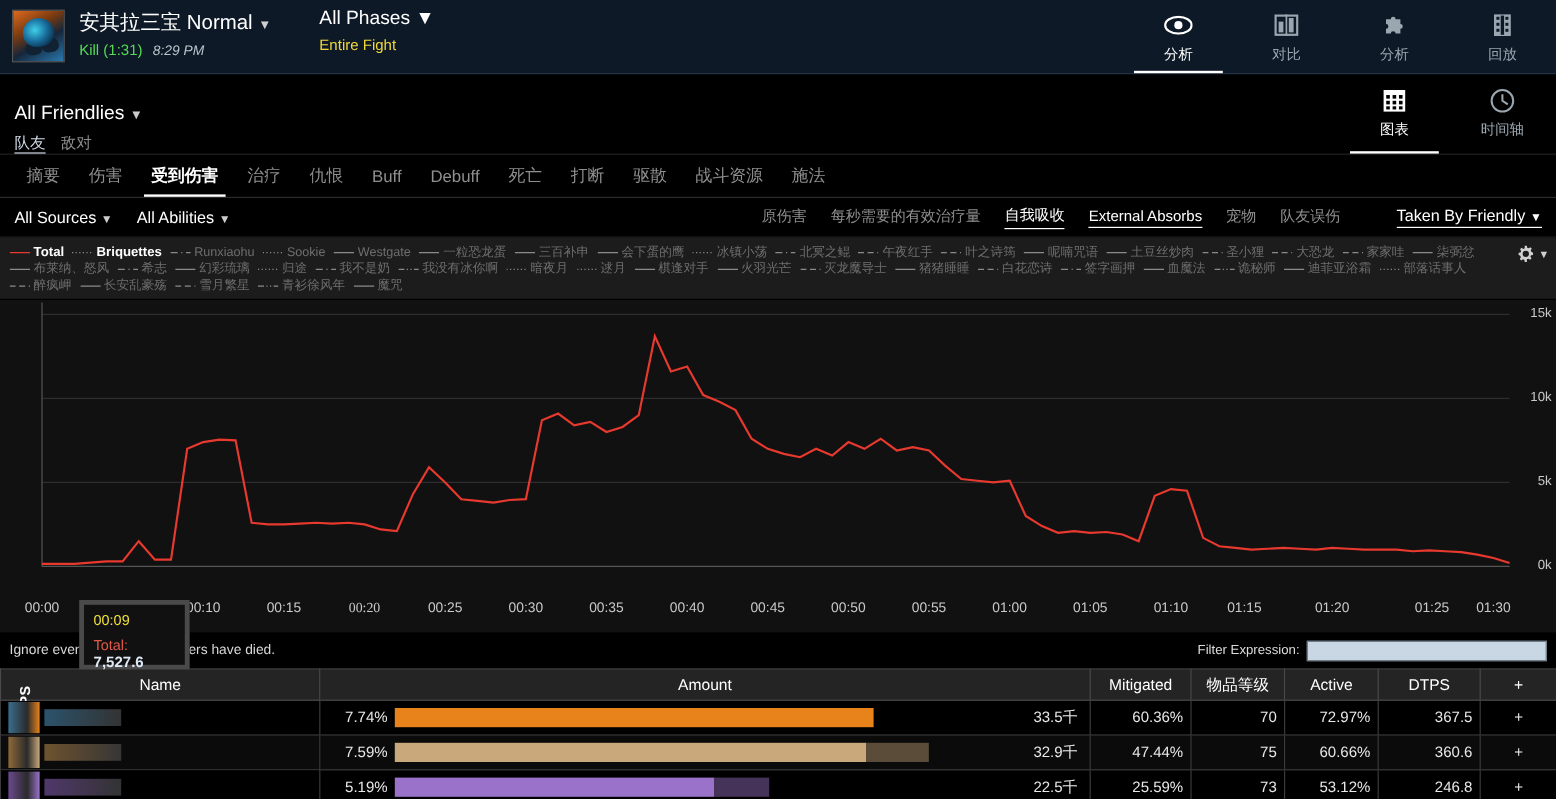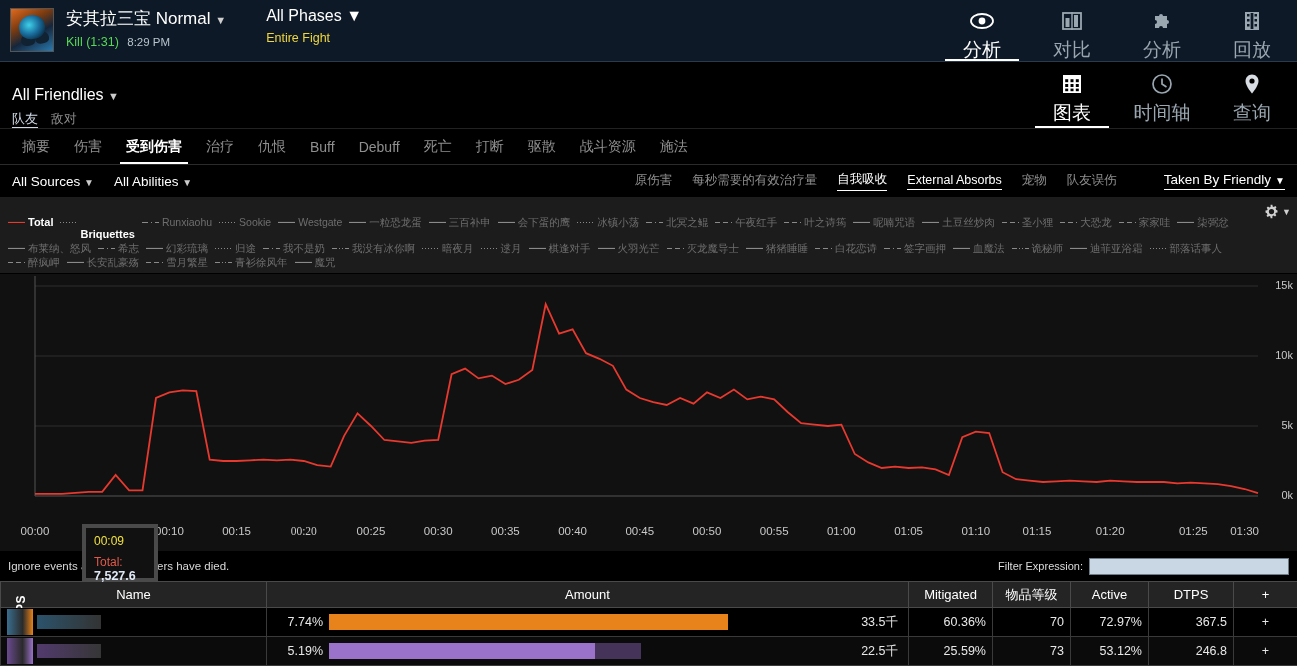--- a/index.html
+++ b/index.html
@@ -28,32 +28,32 @@
     background: radial-gradient(ellipse at 40% 40%, #3fd0e8 0%, #1a6f9e 45%, #0a2f4a 80%);
     border-radius: 50% 50% 45% 45%;
     box-shadow: -6px 12px 0 -6px #123, 8px 12px 0 -6px #123;
     transform: rotate(-10deg);
   }
   .hdr-block { padding: 7px 0 0 12px; flex: none; }
   .hdr-line1 { font-size: 17px; color: #fff; white-space: nowrap; }
   .hdr-line1 .caret { color:#cfcfcf; font-size: 11px; }
   .hdr-line2 { font-size: 12.5px; margin-top: 5px; white-space: nowrap; }
   .kill { color: #56d956; }
-  .time-of-day { color: #b9c4cc; font-size: 11.5px; margin-left: 5px;}
+  .time-of-day { color: #b9c4cc; font-style: italic; font-size: 11.5px; margin-left: 5px;}
   .phase-block { padding: 7px 0 0 40px; flex:none; }
   .phase-line1 { font-size: 16px; color: #fff; white-space: nowrap;}
   .phase-line2 { font-size: 12.5px; color: #f0d83c; margin-top: 6px; }
   .spacer { flex: 1; }
   .navgroup { display: flex; align-items: flex-start; }
   .navitem {
     width: 90px; text-align: center; padding-top: 8px; height: 61px;
     position: relative; cursor: pointer;
   }
   .navitem .ico { height: 26px; display:flex; align-items:center; justify-content:center; }
-  .navitem .lbl { font-size: 19px; color: #9aa6b0; margin-top: 3px; }
+  .navitem .lbl { font-size: 12px; color: #9aa6b0; margin-top: 3px; }
   .navitem.active .lbl { color: #fff; }
   .navitem.active::after {
     content:""; position:absolute; left: 8px; right: 8px; bottom: 0; height: 2px; background: #fff;
   }
   
   .secondbar {
     height: 67px; background: #000; display: flex; align-items: flex-end;
     border-bottom: 1px solid #222; position: relative;
   }
   .friendly-block { padding: 8px 0 0 12px; }
@@ -95,28 +95,28 @@
     border-bottom: 1px solid #000;
   }
   .legend {
     display: flex; flex-wrap: wrap; align-items: center;
     padding-right: 34px; line-height: 14px;
   }
   .lg { display:flex; align-items:center; margin-right: 7px; white-space: nowrap; }
   .lg .dash { width: 17px; height: 2px; margin-right: 3px; flex:none; }
   .lg .nm { font-size: 10.5px; color:#6e6e6e; }
   .lg.total .nm { color:#fff; font-weight:bold; font-size: 11px;}
-  .lg.brq .nm { color:#fff; font-weight:bold; font-size: 11px; margin-top: 24px;}
+  .lg.brq .nm { color:#fff; font-weight:bold; font-size: 11px;}
   .gear {
     position: absolute; right: 6px; top: 6px; display:flex; align-items:center; cursor:pointer;
   }
   
   .chartwrap { position: relative; height: 277px; background:#111; }
   .tooltip {
-    position: absolute; left: 82px; top: 250px; width: 76px; height: 58px;
+    position: absolute; left: 66px; top: 250px; width: 92px; height: 58px;
     background: #111; border: 4px solid #4a4a4a; padding: 6px 8px; z-index: 6;
   }
   .tt-time { color: #f0e03c; font-size: 12px; }
   .tt-val { font-size: 12px; margin-top: 7px; color:#e05a4a;}
   .tt-val b { color:#dfe9f5; font-size: 12.5px; }
   .ylabel {
     position:absolute; left: 14px; top: 355px; font-size: 12px; color:#fff;
     transform: rotate(-90deg); transform-origin: left top; letter-spacing: .5px; font-weight:bold;
   }
   .ytick { position:absolute; right: 4px; font-size: 11px; color:#c9c9c9; }
@@ -266,29 +266,20 @@
       <div class="lbl">图表</div>
     </div>
     <div class="navitem">
       <div class="ico">
         <svg width="22" height="22" viewBox="0 0 22 22">
             <circle cx="11" cy="11" r="9" fill="none" stroke="#9aa6b0" stroke-width="1.7"></circle>
             <path d="M11 5.5V11l4.5 3" fill="none" stroke="#9aa6b0" stroke-width="1.7"></path>
           </svg>
       </div>
       <div class="lbl">时间轴</div>
-    </div>
-    <div class="navitem">
-      <div class="ico">
-        <svg width="20" height="22" viewBox="0 0 20 22">
-            <path d="M10 1.5c-3.6 0-6.5 2.9-6.5 6.5 0 5 6.5 12.5 6.5 12.5s6.5-7.5 6.5-12.5c0-3.6-2.9-6.5-6.5-6.5z" fill="#d7dde3"></path>
-            <circle cx="10" cy="8" r="2.6" fill="#000"></circle>
-          </svg>
-      </div>
-      <div class="lbl">查询</div>
     </div>
   </div>
 </div>
 
 <div class="tabrow" id="tabrow">
     <div class="tab">摘要</div>
     <div class="tab">伤害</div>
     <div class="tab active">受到伤害</div>
     <div class="tab">治疗</div>
     <div class="tab">仇恨</div>
@@ -675,20 +666,43 @@
      </td>
      <td class="num">60.36%</td>
      <td class="num">70</td>
      <td class="num">72.97%</td>
      <td class="dtps">367.5</td>
      <td class="plus">+</td>
       </tr>
       <tr>
         <td class="c-name">
        <div class="namecell">
+         <div class="avatar" style="background:linear-gradient(90deg,#8f6a3a 0%, #2a2a2a 60%, #c9a87c 100%)"></div>
+         <div class="blurname" style="width:64px;background:linear-gradient(90deg,#8f6a3a,#444);opacity:.75"></div>
+       </div>
+     </td>
+     <td class="c-amount">
+       <div class="amtwrap">
+         <span class="pct">7.59%</span>
+         <span class="barbg">
+           <span class="bar" style="display:block;width:77%;background:#c9a87c"></span>
+           <span class="barsub" style="left:77%;width:10%;background:#c9a87c;filter:brightness(.45)"></span>
+         </span>
+         <span class="amt">32.9千</span>
+       </div>
+     </td>
+     <td class="num">47.44%</td>
+     <td class="num">75</td>
+     <td class="num">60.66%</td>
+     <td class="dtps">360.6</td>
+     <td class="plus">+</td>
+      </tr>
+      <tr>
+        <td class="c-name">
+       <div class="namecell">
          <div class="avatar" style="background:linear-gradient(90deg,#6a4a8f 0%, #2a2a2a 60%, #9a72c9 100%)"></div>
          <div class="blurname" style="width:64px;background:linear-gradient(90deg,#6a4a8f,#444);opacity:.75"></div>
        </div>
      </td>
      <td class="c-amount">
        <div class="amtwrap">
          <span class="pct">5.19%</span>
          <span class="barbg">
            <span class="bar" style="display:block;width:52%;background:#9a72c9"></span>
            <span class="barsub" style="left:52%;width:9%;background:#9a72c9;filter:brightness(.45)"></span>

